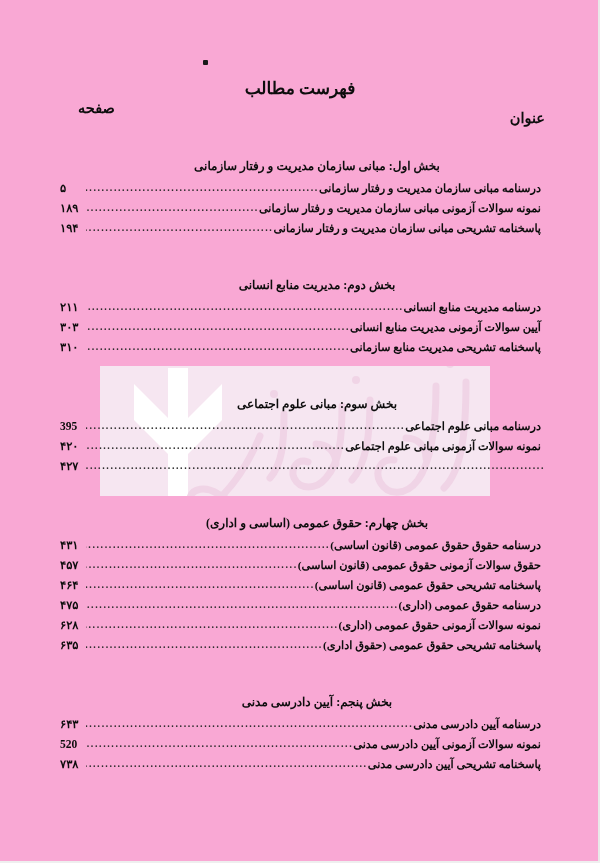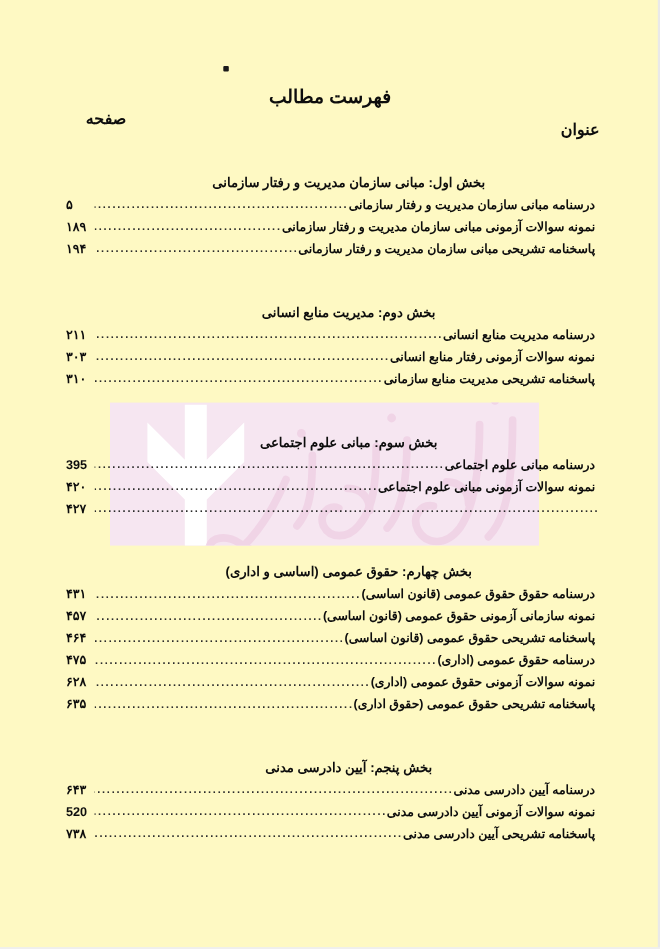--- a/index.html
+++ b/index.html
@@ -4,23 +4,23 @@
 <style>
   html, body {
     margin: 0;
     padding: 0;
     background: #ffffff;
   }
   .page {
     position: relative;
     width: 600px;
     height: 863px;
-    background: #fef9c3;
+    background: #f9a8d4;
     overflow: hidden;
-    font-family: Liberation Sans, sans-serif;
+    font-family: Liberation Serif, serif;
     color: #0d0d0d;
     direction: rtl;
   }
 
   
   .scan-edge-right {
     position: absolute;
     top: 0; right: 0;
     width: 2px; height: 863px;
     background: #e9e9e9;
@@ -205,21 +205,21 @@
         </div>
       </div>
       <div class="section sec-gap-lg">
         <div class="section-title">بخش دوم: مدیریت منابع انسانی</div>
         <div class="entry">
           <span class="entry-label">درسنامه مدیریت منابع انسانی</span>
           <span class="entry-dots">..........................................................................................................................................................</span>
           <span class="entry-page">۲۱۱</span>
         </div>
         <div class="entry">
-          <span class="entry-label">نمونه سوالات آزمونی رفتار منابع انسانی</span>
+          <span class="entry-label">آیین سوالات آزمونی مدیریت منابع انسانی</span>
           <span class="entry-dots">..........................................................................................................................................................</span>
           <span class="entry-page">۳۰۳</span>
         </div>
         <div class="entry">
           <span class="entry-label">پاسخنامه تشریحی مدیریت منابع سازمانی</span>
           <span class="entry-dots">..........................................................................................................................................................</span>
           <span class="entry-page">۳۱۰</span>
         </div>
       </div>
       <div class="section sec-gap-lg">
@@ -240,21 +240,21 @@
         </div>
       </div>
       <div class="section sec-gap-lg">
         <div class="section-title">بخش چهارم: حقوق عمومی (اساسی و اداری)</div>
         <div class="entry">
           <span class="entry-label">درسنامه حقوق حقوق عمومی (قانون اساسی)</span>
           <span class="entry-dots">..........................................................................................................................................................</span>
           <span class="entry-page">۴۳۱</span>
         </div>
         <div class="entry">
-          <span class="entry-label">نمونه سازمانی آزمونی  حقوق عمومی (قانون اساسی)</span>
+          <span class="entry-label">حقوق سوالات آزمونی  حقوق عمومی (قانون اساسی)</span>
           <span class="entry-dots">..........................................................................................................................................................</span>
           <span class="entry-page">۴۵۷</span>
         </div>
         <div class="entry">
           <span class="entry-label">پاسخنامه تشریحی حقوق عمومی (قانون اساسی)</span>
           <span class="entry-dots">..........................................................................................................................................................</span>
           <span class="entry-page">۴۶۴</span>
         </div>
         <div class="entry">
           <span class="entry-label">درسنامه حقوق عمومی (اداری)</span>

